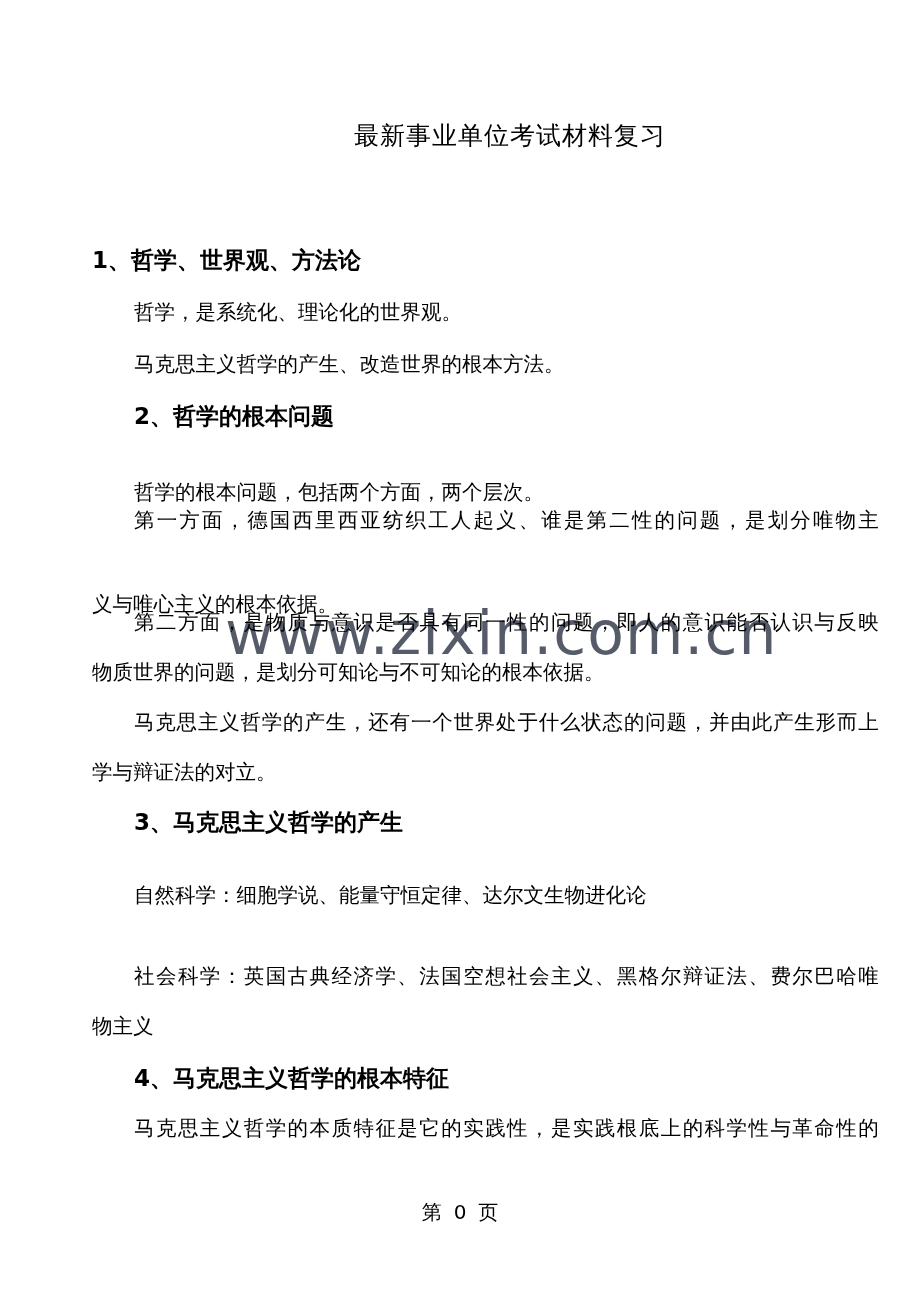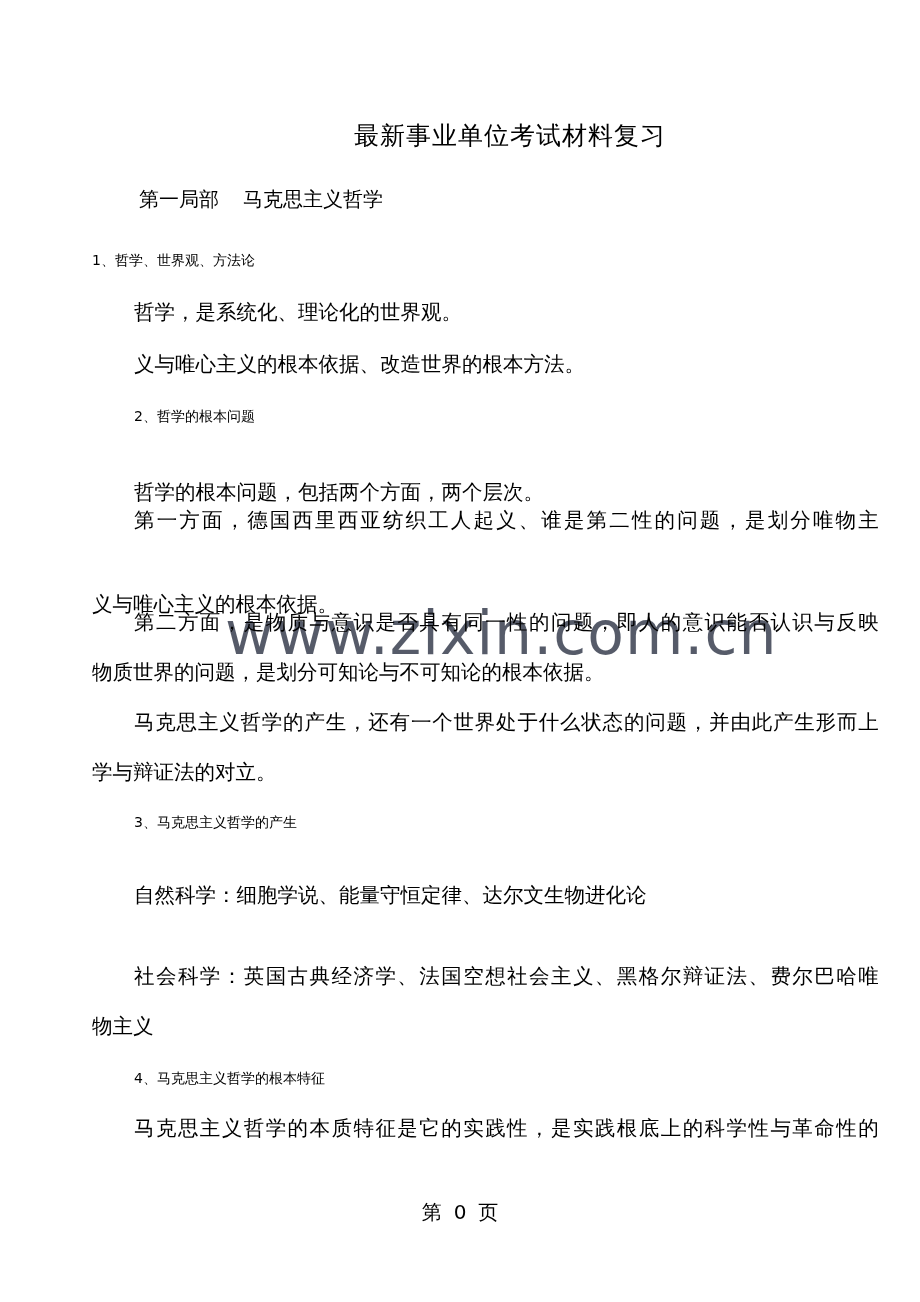--- a/index.html
+++ b/index.html
@@ -44,21 +44,21 @@
     }
     .part .gap { display: inline-block; width: 24px; }
     .line {
       position: absolute;
       font-size: 20.5px;
       line-height: 32px;
       white-space: nowrap;
     }
     .ind { left: 134px; }
     .flush { left: 92px; }
-    .bold { font-weight: normal; font-family: "DejaVu Sans", "Liberation Sans", sans-serif; font-size: 14px; }
+    .bold { font-weight: bold; font-family: "DejaVu Sans", "Liberation Sans", sans-serif; font-size: 23px; }
     .justify {
       width: 745px;
       text-align: justify;
       text-align-last: justify;
       letter-spacing: 0.3px;
     }
     .watermark {
       position: absolute;
       left: 225px;
       top: 598px;
@@ -86,27 +86,24 @@
   </style>
 </head>
 <body>
 
 <div class="page">
 
   <div class="watermark">www.zixin.com.cn</div>
 
   <div class="title">最新事业单位考试材料复习</div>
 
-  <div class="part">
-    <span>第一局部</span><span class="gap"></span><span>马克思主义哲学</span>
-  </div>
 
   <div class="line flush bold" style="top:244px;">1、哲学、世界观、方法论</div>
   <div class="line ind" style="top:296px;">哲学，是系统化、理论化的世界观。</div>
-  <div class="line ind" style="top:348px;">义与唯心主义的根本依据、改造世界的根本方法。</div>
+  <div class="line ind" style="top:348px;">马克思主义哲学的产生、改造世界的根本方法。</div>
 
   <div class="line ind bold" style="top:400px;">2、哲学的根本问题</div>
   <div class="line ind" style="top:452px;margin-top:24px;">哲学的根本问题，包括两个方面，两个层次。</div>
   <div class="line ind justify" style="top:504px;">第一方面，德国西里西亚纺织工人起义、谁是第二性的问题，是划分唯物主</div>
   <div class="line flush" style="top:588px;">义与唯心主义的根本依据。</div>
   <div class="line ind justify" style="top:606px;">第二方面，是物质与意识是否具有同一性的问题，即人的意识能否认识与反映</div>
   <div class="line flush" style="top:656px;">物质世界的问题，是划分可知论与不可知论的根本依据。</div>
   <div class="line ind justify" style="top:706px;">马克思主义哲学的产生，还有一个世界处于什么状态的问题，并由此产生形而上</div>
   <div class="line flush" style="top:756px;">学与辩证法的对立。</div>
 

